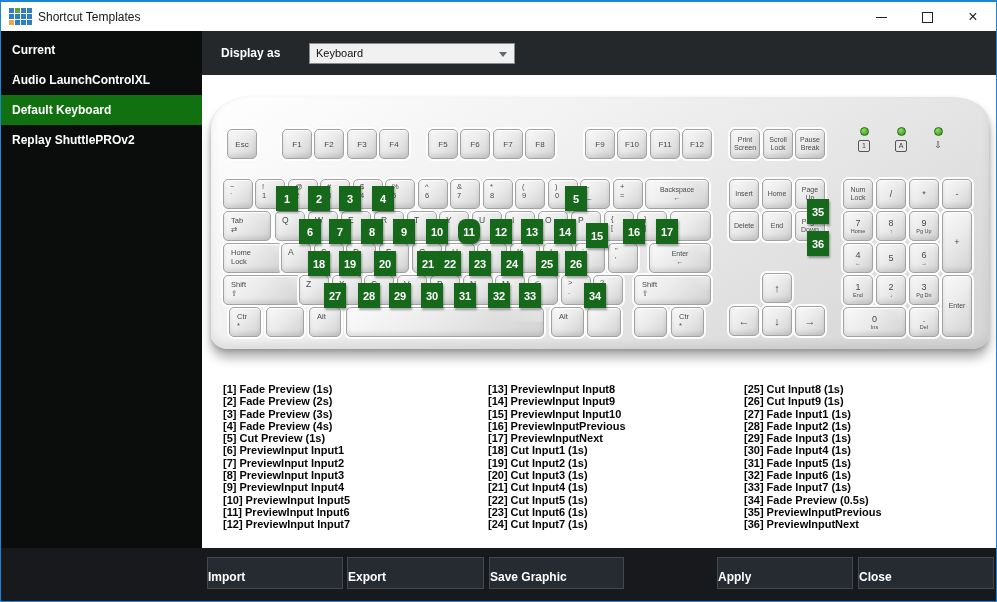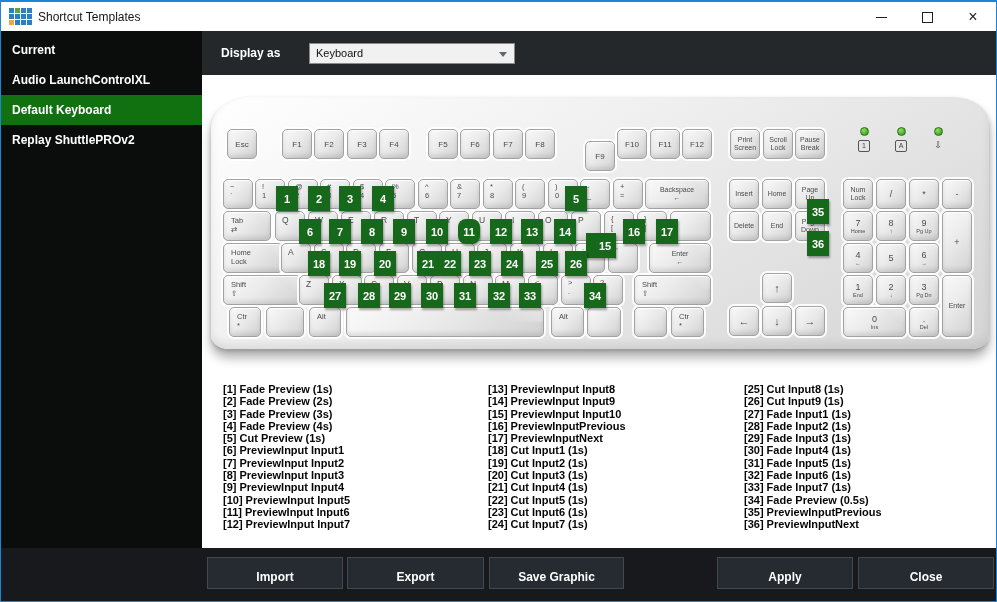--- a/index.html
+++ b/index.html
@@ -44,21 +44,21 @@
   .led{position:absolute;top:38px;width:18px;display:flex;flex-direction:column;align-items:center;gap:4px;z-index:2;}
   .led-dot{width:7px;height:7px;border-radius:50%;background:radial-gradient(circle at 35% 30%,#8ee05a,#2e8f1e);border:1px solid #256f15;}
   .led-glyph{font-size:9px;color:#444;}
   .led-glyph.boxed{width:10px;height:10px;border:1px solid #555;border-radius:2px;font-size:7px;line-height:10px;text-align:center;}
   
   .lists{position:absolute;left:0;top:308px;width:794px;height:160px;}
   .shortcut-col{position:absolute;top:0;}
   .shortcut-col p{margin:0;font-size:11px;font-weight:700;line-height:12.3px;color:#050505;white-space:nowrap;}
   
   .footer{position:absolute;left:0;top:547px;width:995px;height:53px;background:#17191d;}
-  .fbtn{position:absolute;top:9px;height:32px;box-sizing:border-box;background:#262b31;border:1px solid #41484f;color:#fff;font-weight:700;font-size:12px;text-align:center;line-height:38px;cursor:default;}
+  .fbtn{position:absolute;top:9px;height:32px;box-sizing:border-box;background:#262b31;border:1px solid #41484f;color:#fff;font-weight:700;font-size:12px;line-height:38px;cursor:default;}
 </style>
 </head>
 <body>
 
 <div class="window">
 
   <div class="titlebar">
     <span class="app-icon" id="app-icon">
         <i style="background: rgb(46, 127, 194);"></i>
         <i style="background: rgb(97, 163, 62);"></i>
@@ -125,21 +125,21 @@
         </div>
         <div class="key k-fn" style="left: 249px; top: 40px; width: 30px; height: 30px;">
           <span class="ka">F6</span>
         </div>
         <div class="key k-fn" style="left: 282px; top: 40px; width: 30px; height: 30px;">
           <span class="ka">F7</span>
         </div>
         <div class="key k-fn" style="left: 314px; top: 40px; width: 30px; height: 30px; text-align: right;">
           <span class="ka">F8</span>
         </div>
-        <div class="key k-fn" style="left: 374px; top: 52px; width: 30px; height: 30px;">
+        <div class="key k-fn" style="left: 374px; top: 40px; width: 30px; height: 30px;">
           <span class="ka">F9</span>
         </div>
         <div class="key k-fn" style="left: 406px; top: 40px; width: 30px; height: 30px;">
           <span class="ka">F10</span>
         </div>
         <div class="key k-fn" style="left: 439px; top: 40px; width: 30px; height: 30px;">
           <span class="ka">F11</span>
         </div>
         <div class="key k-fn" style="left: 471px; top: 40px; width: 30px; height: 30px;">
           <span class="ka">F12</span>
@@ -406,21 +406,21 @@
         <div class="green" style="left: 354px; top: 97px;">5</div>
         <div class="green" style="left: 88px; top: 130px;">6</div>
         <div class="green" style="left: 118px; top: 130px;">7</div>
         <div class="green" style="left: 150px; top: 130px;">8</div>
         <div class="green" style="left: 182px; top: 130px;">9</div>
         <div class="green" style="left: 215px; top: 130px;">10</div>
         <div class="green" style="left: 247px; top: 130px; border-radius: 8px;">11</div>
         <div class="green" style="left: 279px; top: 130px;">12</div>
         <div class="green" style="left: 310px; top: 130px;">13</div>
         <div class="green" style="left: 343px; top: 130px;">14</div>
-        <div class="green" style="left: 375px; top: 144px; padding-left: 8px;">15</div>
+        <div class="green" style="left: 375px; top: 134px;">15</div>
         <div class="green" style="left: 412px; top: 130px;">16</div>
         <div class="green" style="left: 445px; top: 130px;">17</div>
         <div class="green" style="left: 97px; top: 162px;">18</div>
         <div class="green" style="left: 128px; top: 162px;">19</div>
         <div class="green" style="left: 163px; top: 162px;">20</div>
         <div class="green" style="left: 206px; top: 162px;">21</div>
         <div class="green" style="left: 228px; top: 162px;">22</div>
         <div class="green" style="left: 258px; top: 162px;">23</div>
         <div class="green" style="left: 290px; top: 162px;">24</div>
         <div class="green" style="left: 325px; top: 162px;">25</div>

